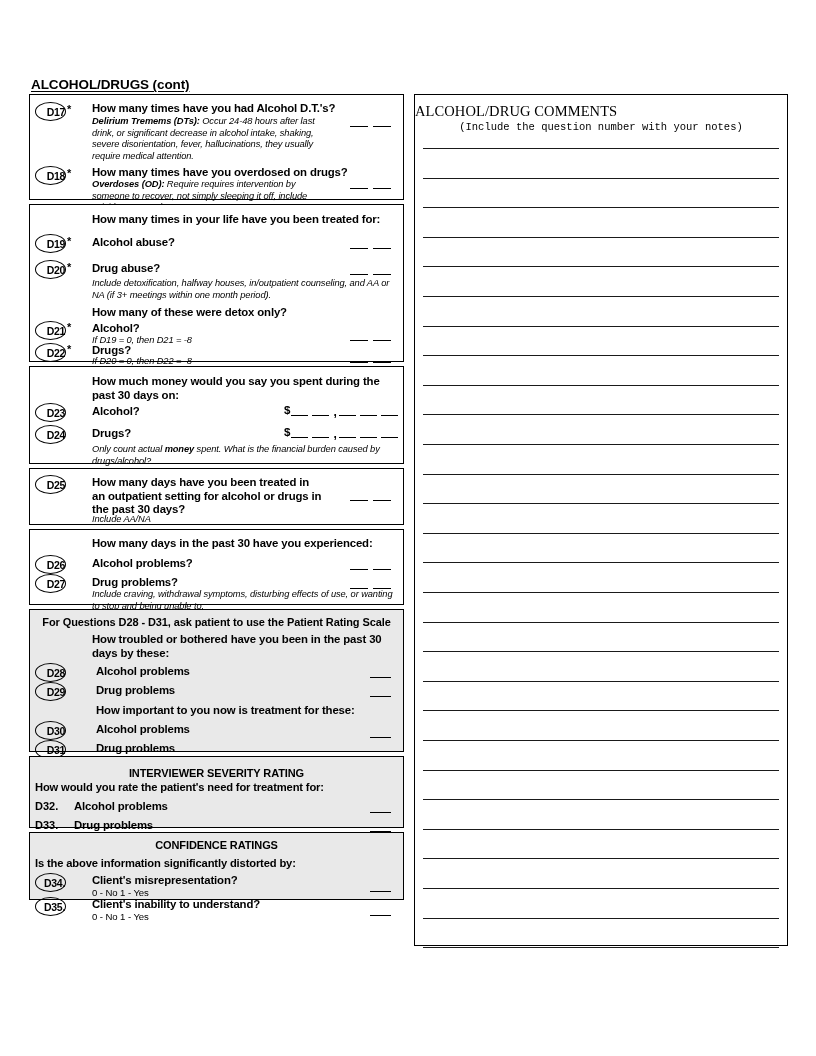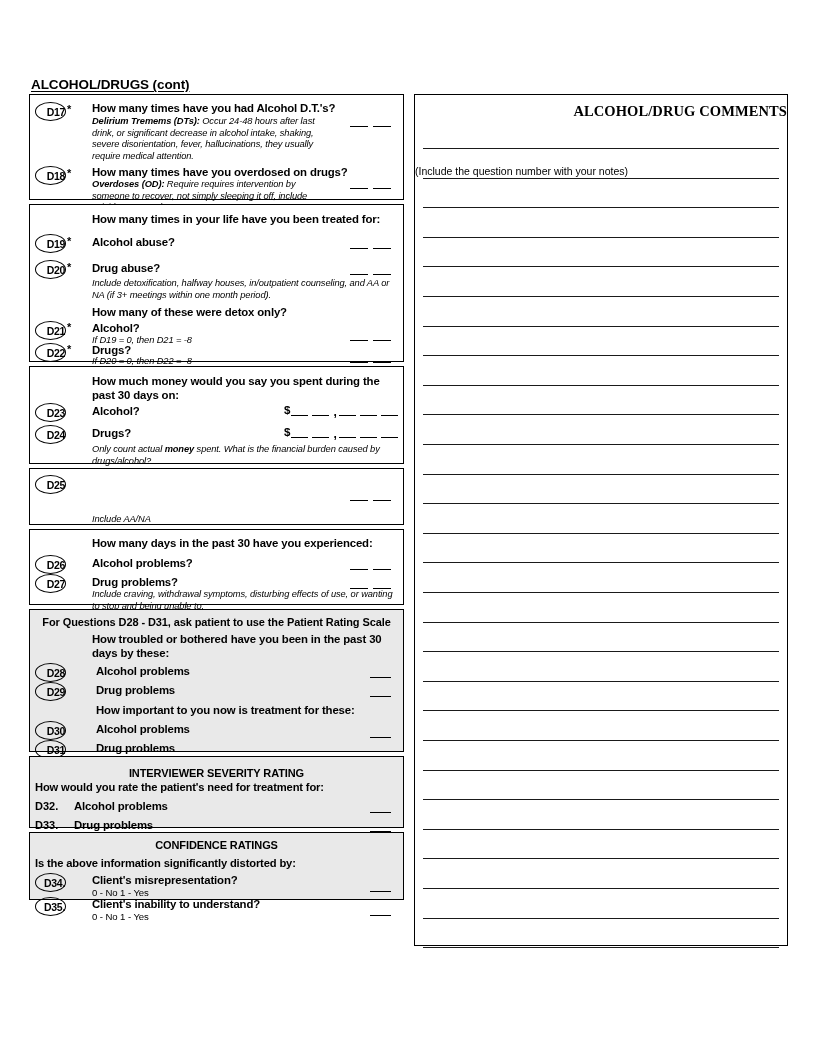--- a/index.html
+++ b/index.html
@@ -167,33 +167,33 @@
     width: 374px;
     height: 852px;
     border: 1.8px solid #000;
     box-sizing: border-box;
     background: #fff;
   }
   .comments-title {
     position: absolute;
     top: 8px;
     width: 100%;
-    text-align: right;
+    text-align: left;
     font-family: "Liberation Serif", serif;
     font-size: 14.5px;
-    font-weight: bold;
+    font-weight: normal;
     letter-spacing: 0.1px;
   }
   .comments-sub {
     position: absolute;
     top: 26px;
     width: 100%;
-    font-family: Liberation Sans, sans-serif;
+    text-align: center;
+    font-family: Liberation Mono, monospace;
     font-size: 10.5px;
-    margin-top: 44px;
   }
   .cline {
     position: absolute;
     left: 8px;
     width: 356px;
     border-top: 1.3px solid #1a1a1a;
   }
 </style>
 </head>
 <body>
@@ -300,20 +300,21 @@
         <span class="mblank"></span>
       </div>
 
       <div class="note" style="top:77px; width:300px;">
         <span>Only count actual </span><b>money</b><span> spent.  What is the financial burden caused by drugs/alcohol?</span>
       </div>
     </div>
 
     <div class="qbox" style="height:57px;">
       <div class="tag" style="top:6px;">D25</div>
+      <div class="qtext" style="left:62px; top:7px; width:230px; line-height:13.5px;">How many days have you been treated in an outpatient setting for alcohol or drugs in the past 30 days?</div>
       <div class="note" style="top:45px;">Include AA/NA</div>
       <div class="blanks" style="left:320px; top:22px;">
         <span class="blank"></span>
         <span class="blank"></span>
       </div>
     </div>
 
     <div class="qbox" style="height:76px;">
       <div class="qtext indent" style="top:7px;">How many days in the past 30 have you experienced:</div>
 

